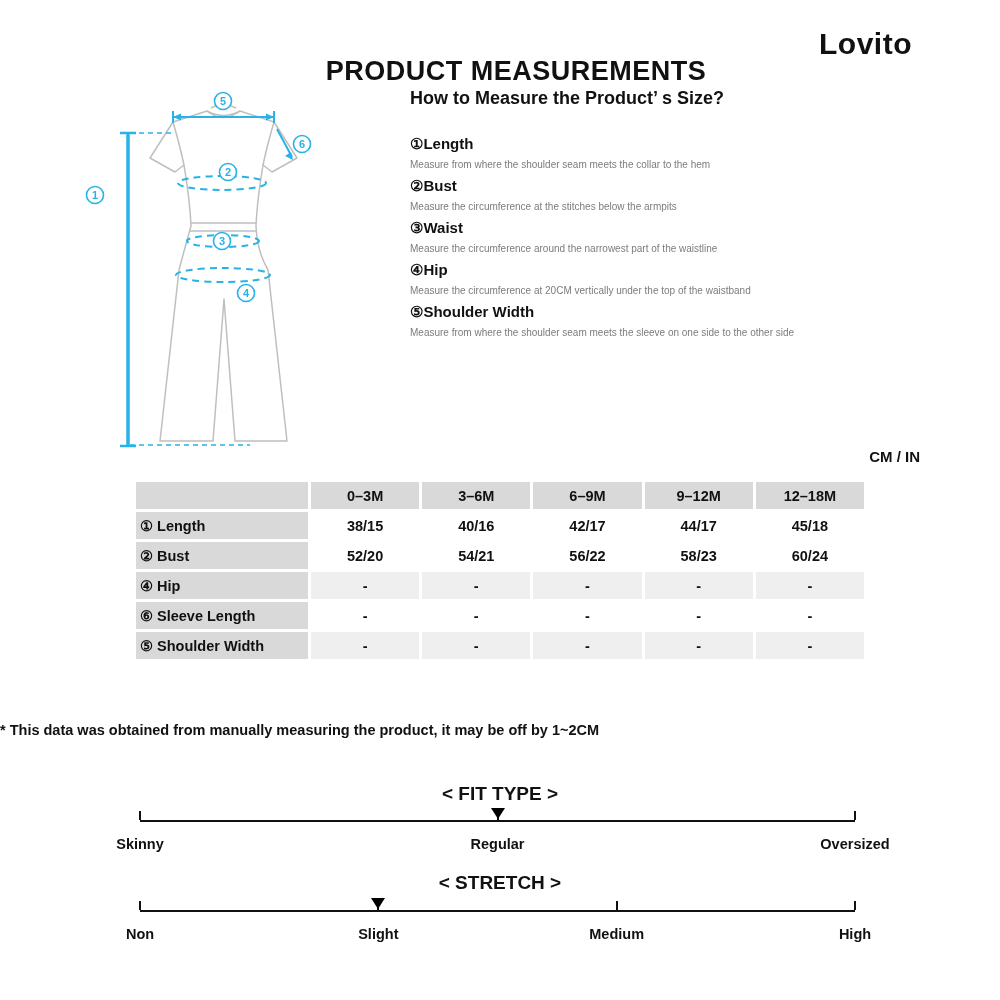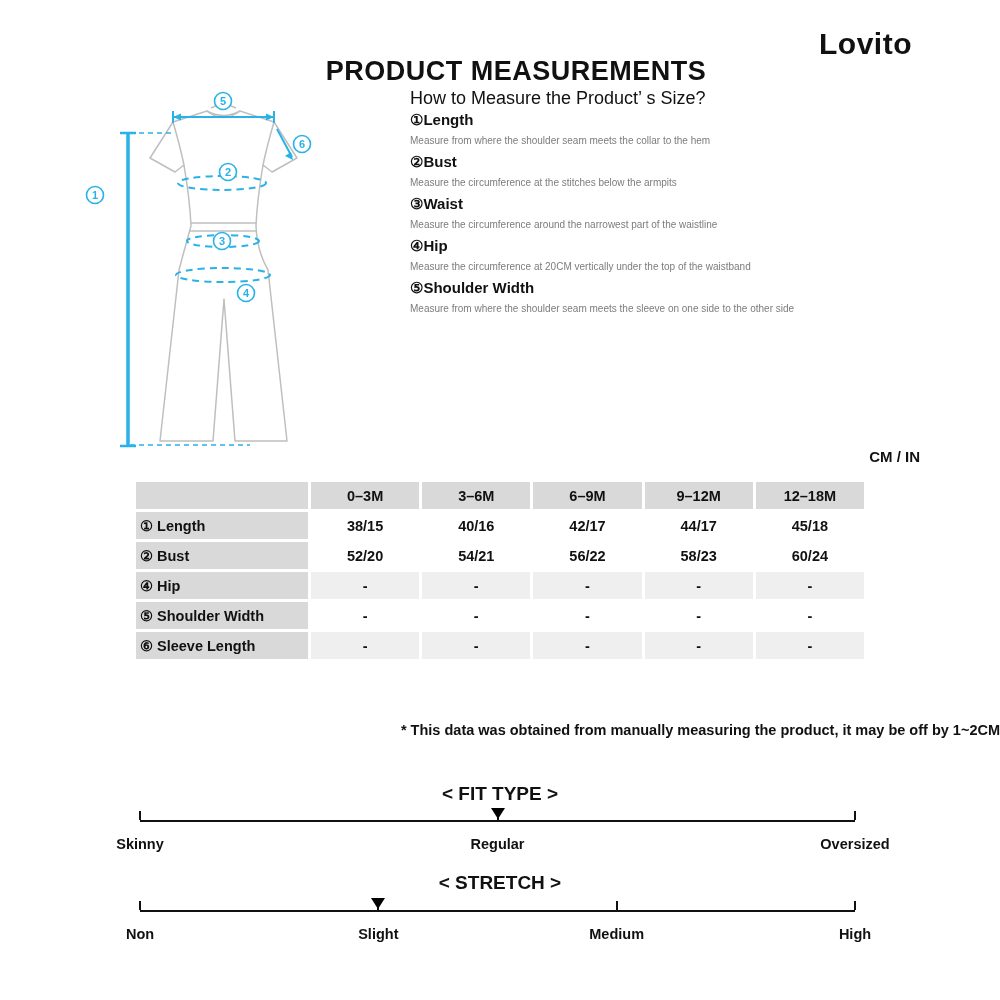--- a/index.html
+++ b/index.html
@@ -9,40 +9,40 @@
   
   .page-title{position:absolute;top:40px;left:0;width:100%;text-align:center;
               font-size:27px;font-weight:bold;letter-spacing:.5px;margin:16px;}
   .brand{position:absolute;top:27px;right:88px;font-size:30px;font-weight:bold;letter-spacing:.5px;}
 
   
   .diagram{position:absolute;left:80px;top:86px;}
 
   
   .howto{position:absolute;left:410px;top:88px;width:508px;}
-  .howto-heading{font-size:18px;font-weight:normal;margin:0 0 0 0;}
+  .howto-heading{font-size:18px;font-weight:bold;margin:0 0 24px 0;}
   .howto-label{font-size:15px;font-weight:bold;line-height:21px;}
   .howto-desc{font-size:10px;color:#7c7c7c;line-height:21px;}
 
   
   .units{position:absolute;top:448px;right:80px;font-size:15px;font-weight:bold;}
 
   
   .size-table{position:absolute;left:133px;top:479px;border-collapse:separate;border-spacing:3px;
               width:734px;table-layout:fixed;font-size:14.5px;}
   .size-table col.first{width:172px;}
   .size-table th,.size-table td{height:27px;padding:0;text-align:center;font-weight:bold;}
   .size-table thead th{background:#d9d9d9;}
   .size-table tbody th{background:#d9d9d9;text-align:left;padding-left:4px;}
   .size-table tbody td{background:#ffffff;}
   .size-table tbody tr:nth-child(3) td,
   .size-table tbody tr:nth-child(5) td{background:#efefef;}
 
   
-  .footnote{position:absolute;top:722px;left:0;width:100%;text-align:right;
+  .footnote{position:absolute;top:722px;left:0;width:100%;text-align:left;
             font-size:14.5px;font-weight:bold;}
 
   
   .scale-heading{position:absolute;left:0;width:100%;text-align:center;
                  font-size:19px;font-weight:bold;}
   #fit-heading{top:783px;}
   #stretch-heading{top:872px;}
   .scale{position:absolute;left:140px;width:715px;}
   #fit-scale{top:800px;}
   #stretch-scale{top:890px;}
@@ -185,29 +185,29 @@
         </tr>
         <tr>
           <th>④ Hip</th>
           <td>-</td>
           <td>-</td>
           <td>-</td>
           <td>-</td>
           <td>-</td>
         </tr>
         <tr>
+          <th>⑥ Sleeve Length</th>
+          <td>-</td>
+          <td>-</td>
+          <td>-</td>
+          <td>-</td>
+          <td>-</td>
+        </tr>
+        <tr>
           <th>⑤ Shoulder Width</th>
-          <td>-</td>
-          <td>-</td>
-          <td>-</td>
-          <td>-</td>
-          <td>-</td>
-        </tr>
-        <tr>
-          <th>⑥ Sleeve Length</th>
           <td>-</td>
           <td>-</td>
           <td>-</td>
           <td>-</td>
           <td>-</td>
         </tr>
       </tbody>
   </table>
 
   <div class="footnote">* This data was obtained from manually measuring the product, it may be off by 1~2CM</div>

